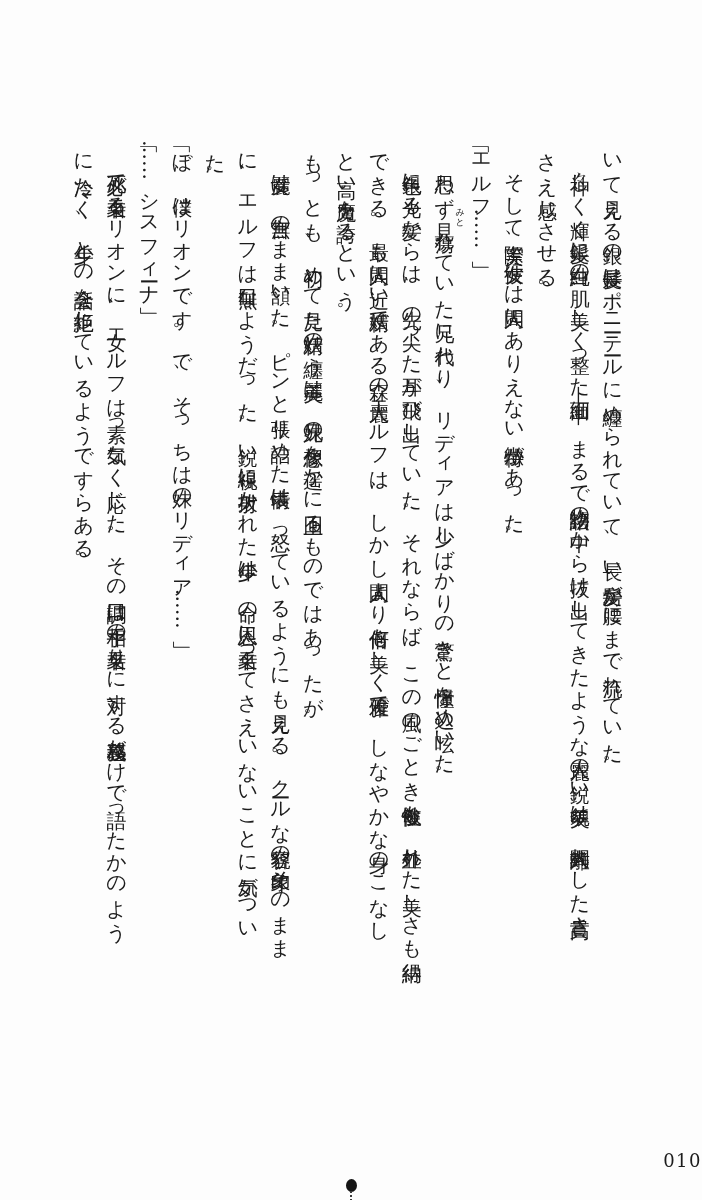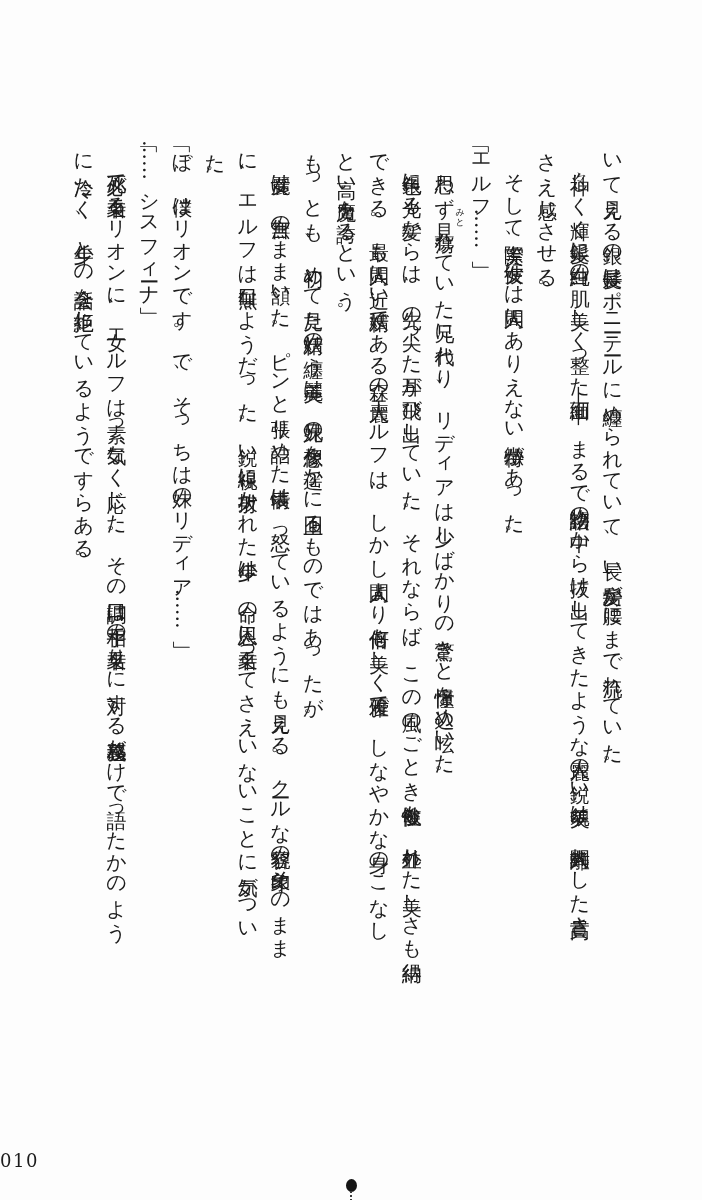--- a/index.html
+++ b/index.html
@@ -48,21 +48,21 @@
     font-size: 9px;
     letter-spacing: 0;
     color: #2a2a2a;
   }
   
   .page-number {
     position: absolute;
     top: 1150px;
     left: 0;
     right: 0;
-    text-align: left;
+    text-align: right;
     font-size: 18px;
     letter-spacing: 1.5px;
     color: #1c1c1c;
   }
   .ornament {
     position: absolute;
     top: 1179px;
     left: 0;
     right: 0;
     text-align: center;

